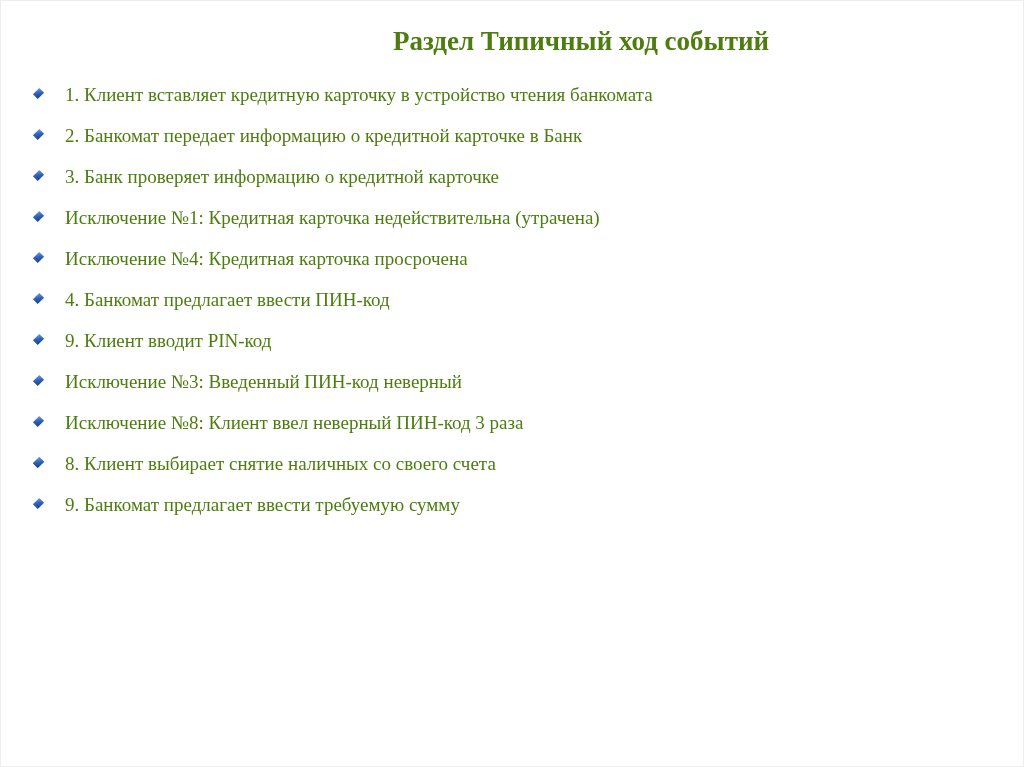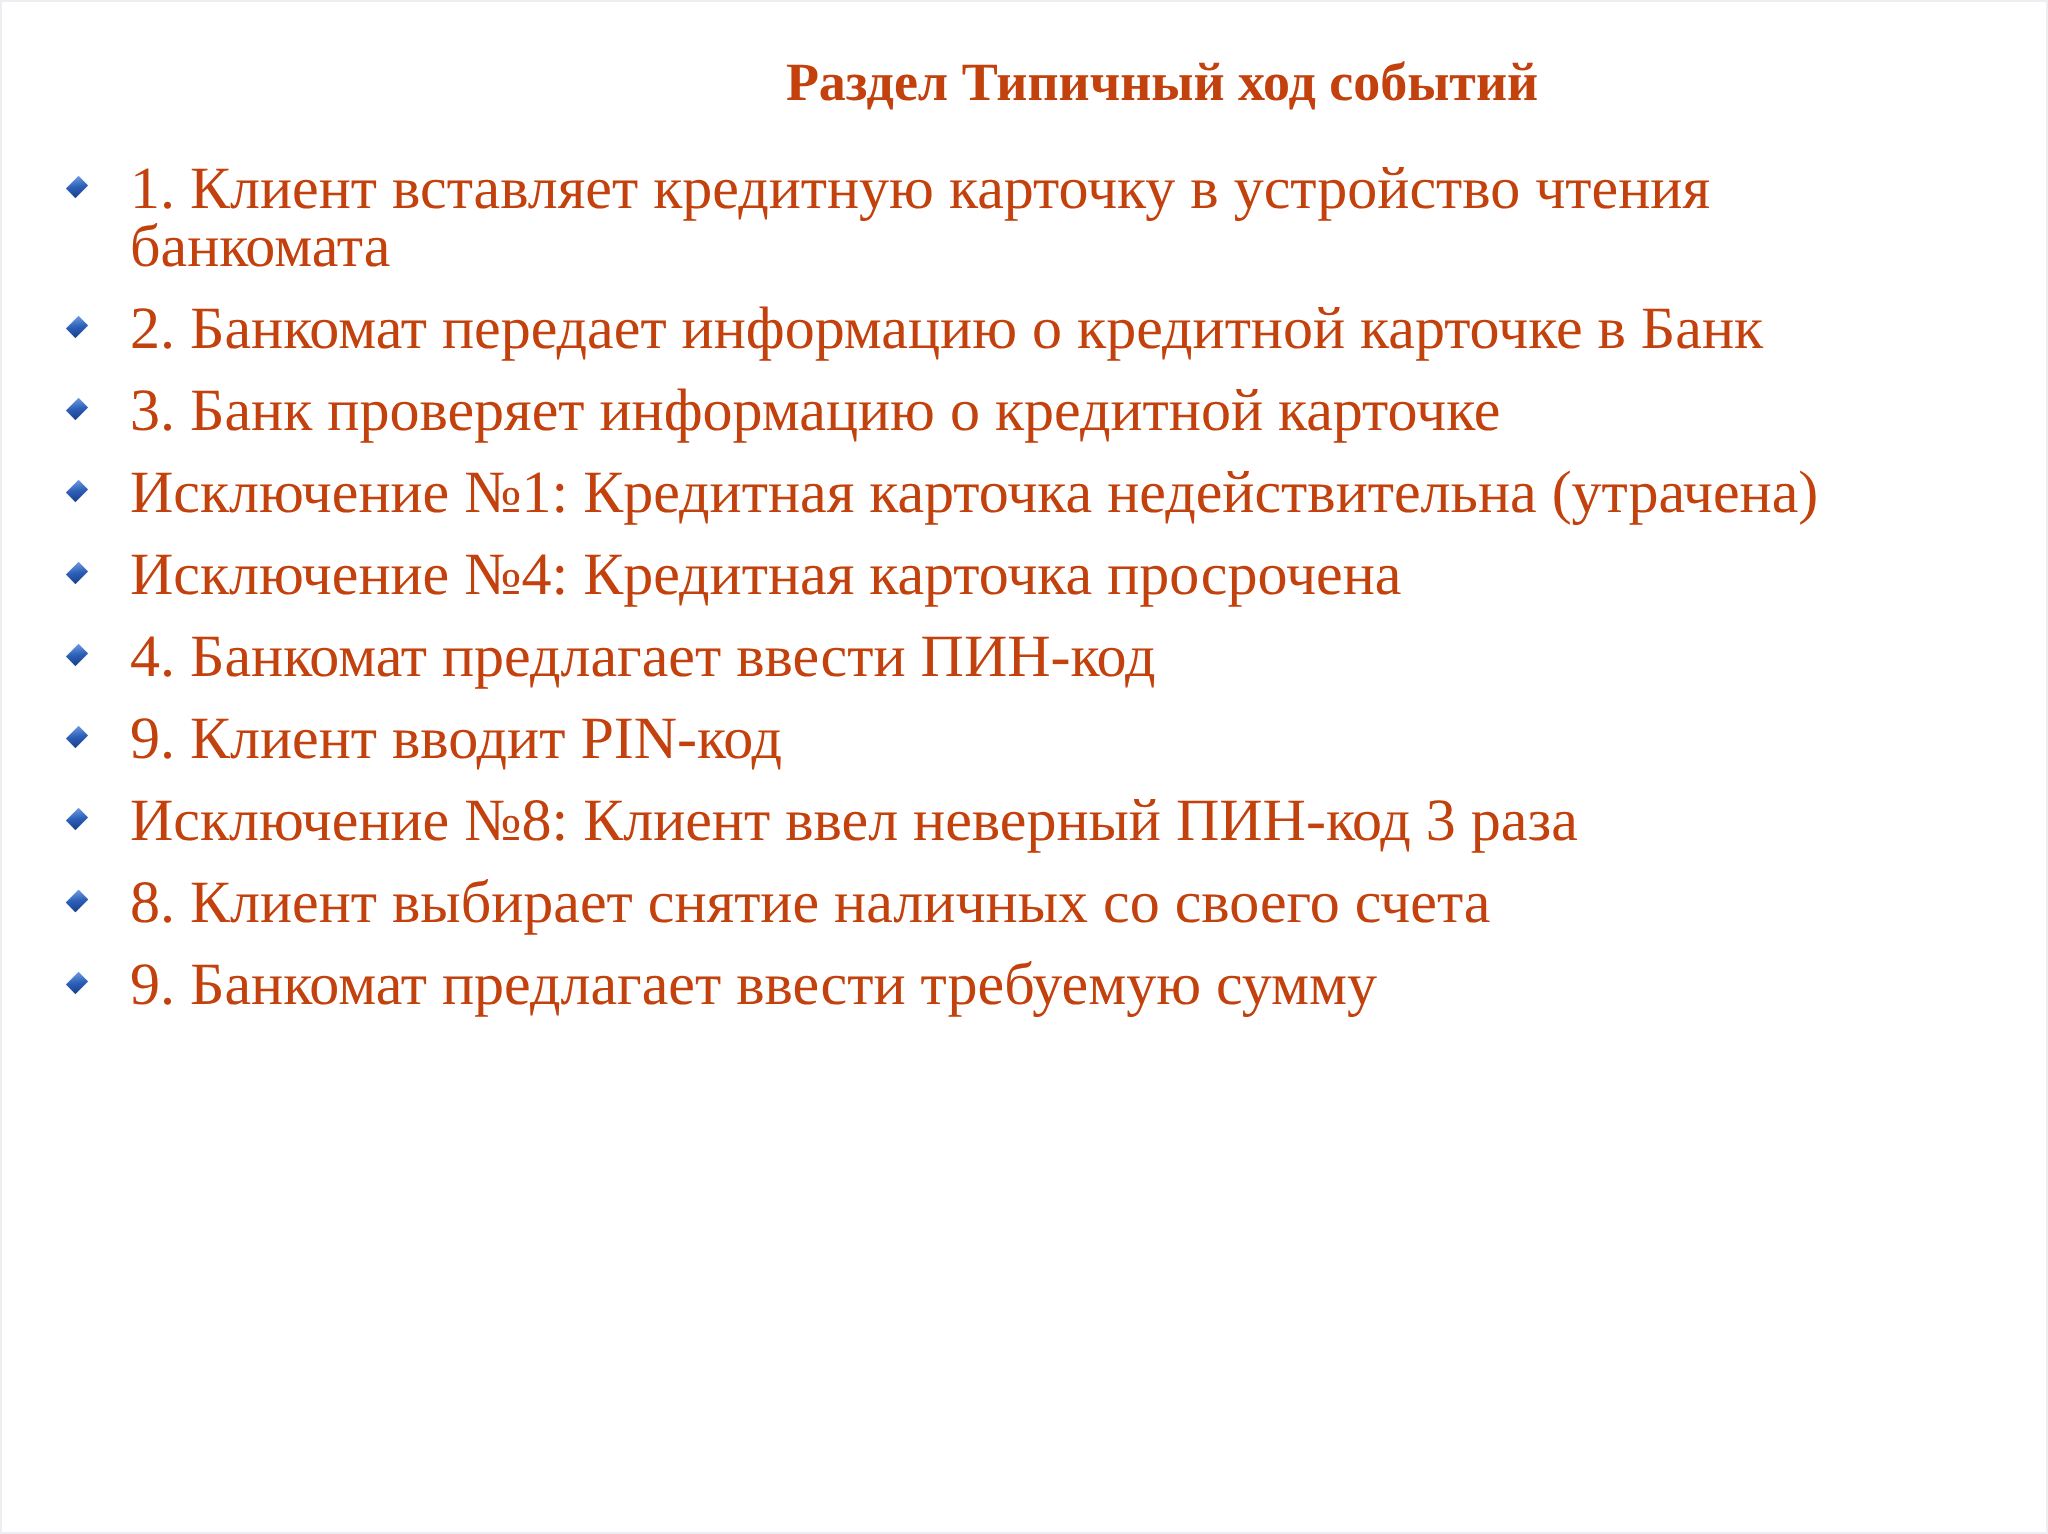--- a/index.html
+++ b/index.html
@@ -9,21 +9,21 @@
     }
     .slide {
       position: relative;
       width: 1024px;
       height: 767px;
       background: #ffffff;
       box-sizing: border-box;
       border: 1px solid #eeeef2;
       overflow: hidden;
       font-family: "Liberation Serif", "DejaVu Serif", serif;
-      color: #c2410c;
+      color: #4d7c0f;
     }
     .title {
       position: absolute;
       top: 22px;
       left: 0;
       width: 1160px;
       text-align: center;
       font-size: 27px;
       font-weight: bold;
       line-height: 36px;
@@ -33,21 +33,21 @@
       top: 79px;
       left: 30px;
       width: 960px;
       margin: 0;
       padding: 0;
       list-style: none;
     }
     .item {
       position: relative;
       padding-left: 34px;
-      font-size: 30px;
+      font-size: 19px;
       line-height: 29px;
       margin-bottom: 12px;
     }
     .item.first {
       margin-bottom: 12px;
     }
     .bullet {
       position: absolute;
       left: 3px;
       top: 9px;
@@ -89,20 +89,24 @@
     <li class="item">
       <span class="bullet"></span>
       <span>4. Банкомат предлагает ввести ПИН-код</span>
     </li>
     <li class="item">
       <span class="bullet"></span>
       <span>9. Клиент вводит PIN-код</span>
     </li>
     <li class="item">
       <span class="bullet"></span>
+      <span class="exc">Исключение №3</span><span>: Введенный ПИН-код неверный</span>
+    </li>
+    <li class="item">
+      <span class="bullet"></span>
       <span class="exc">Исключение №8</span><span>: Клиент ввел неверный ПИН-код 3 раза</span>
     </li>
     <li class="item">
       <span class="bullet"></span>
     </li>
     <li class="item">
       <span class="bullet"></span>
       <span>8. Клиент выбирает снятие наличных со своего счета</span>
     </li>
     <li class="item">

